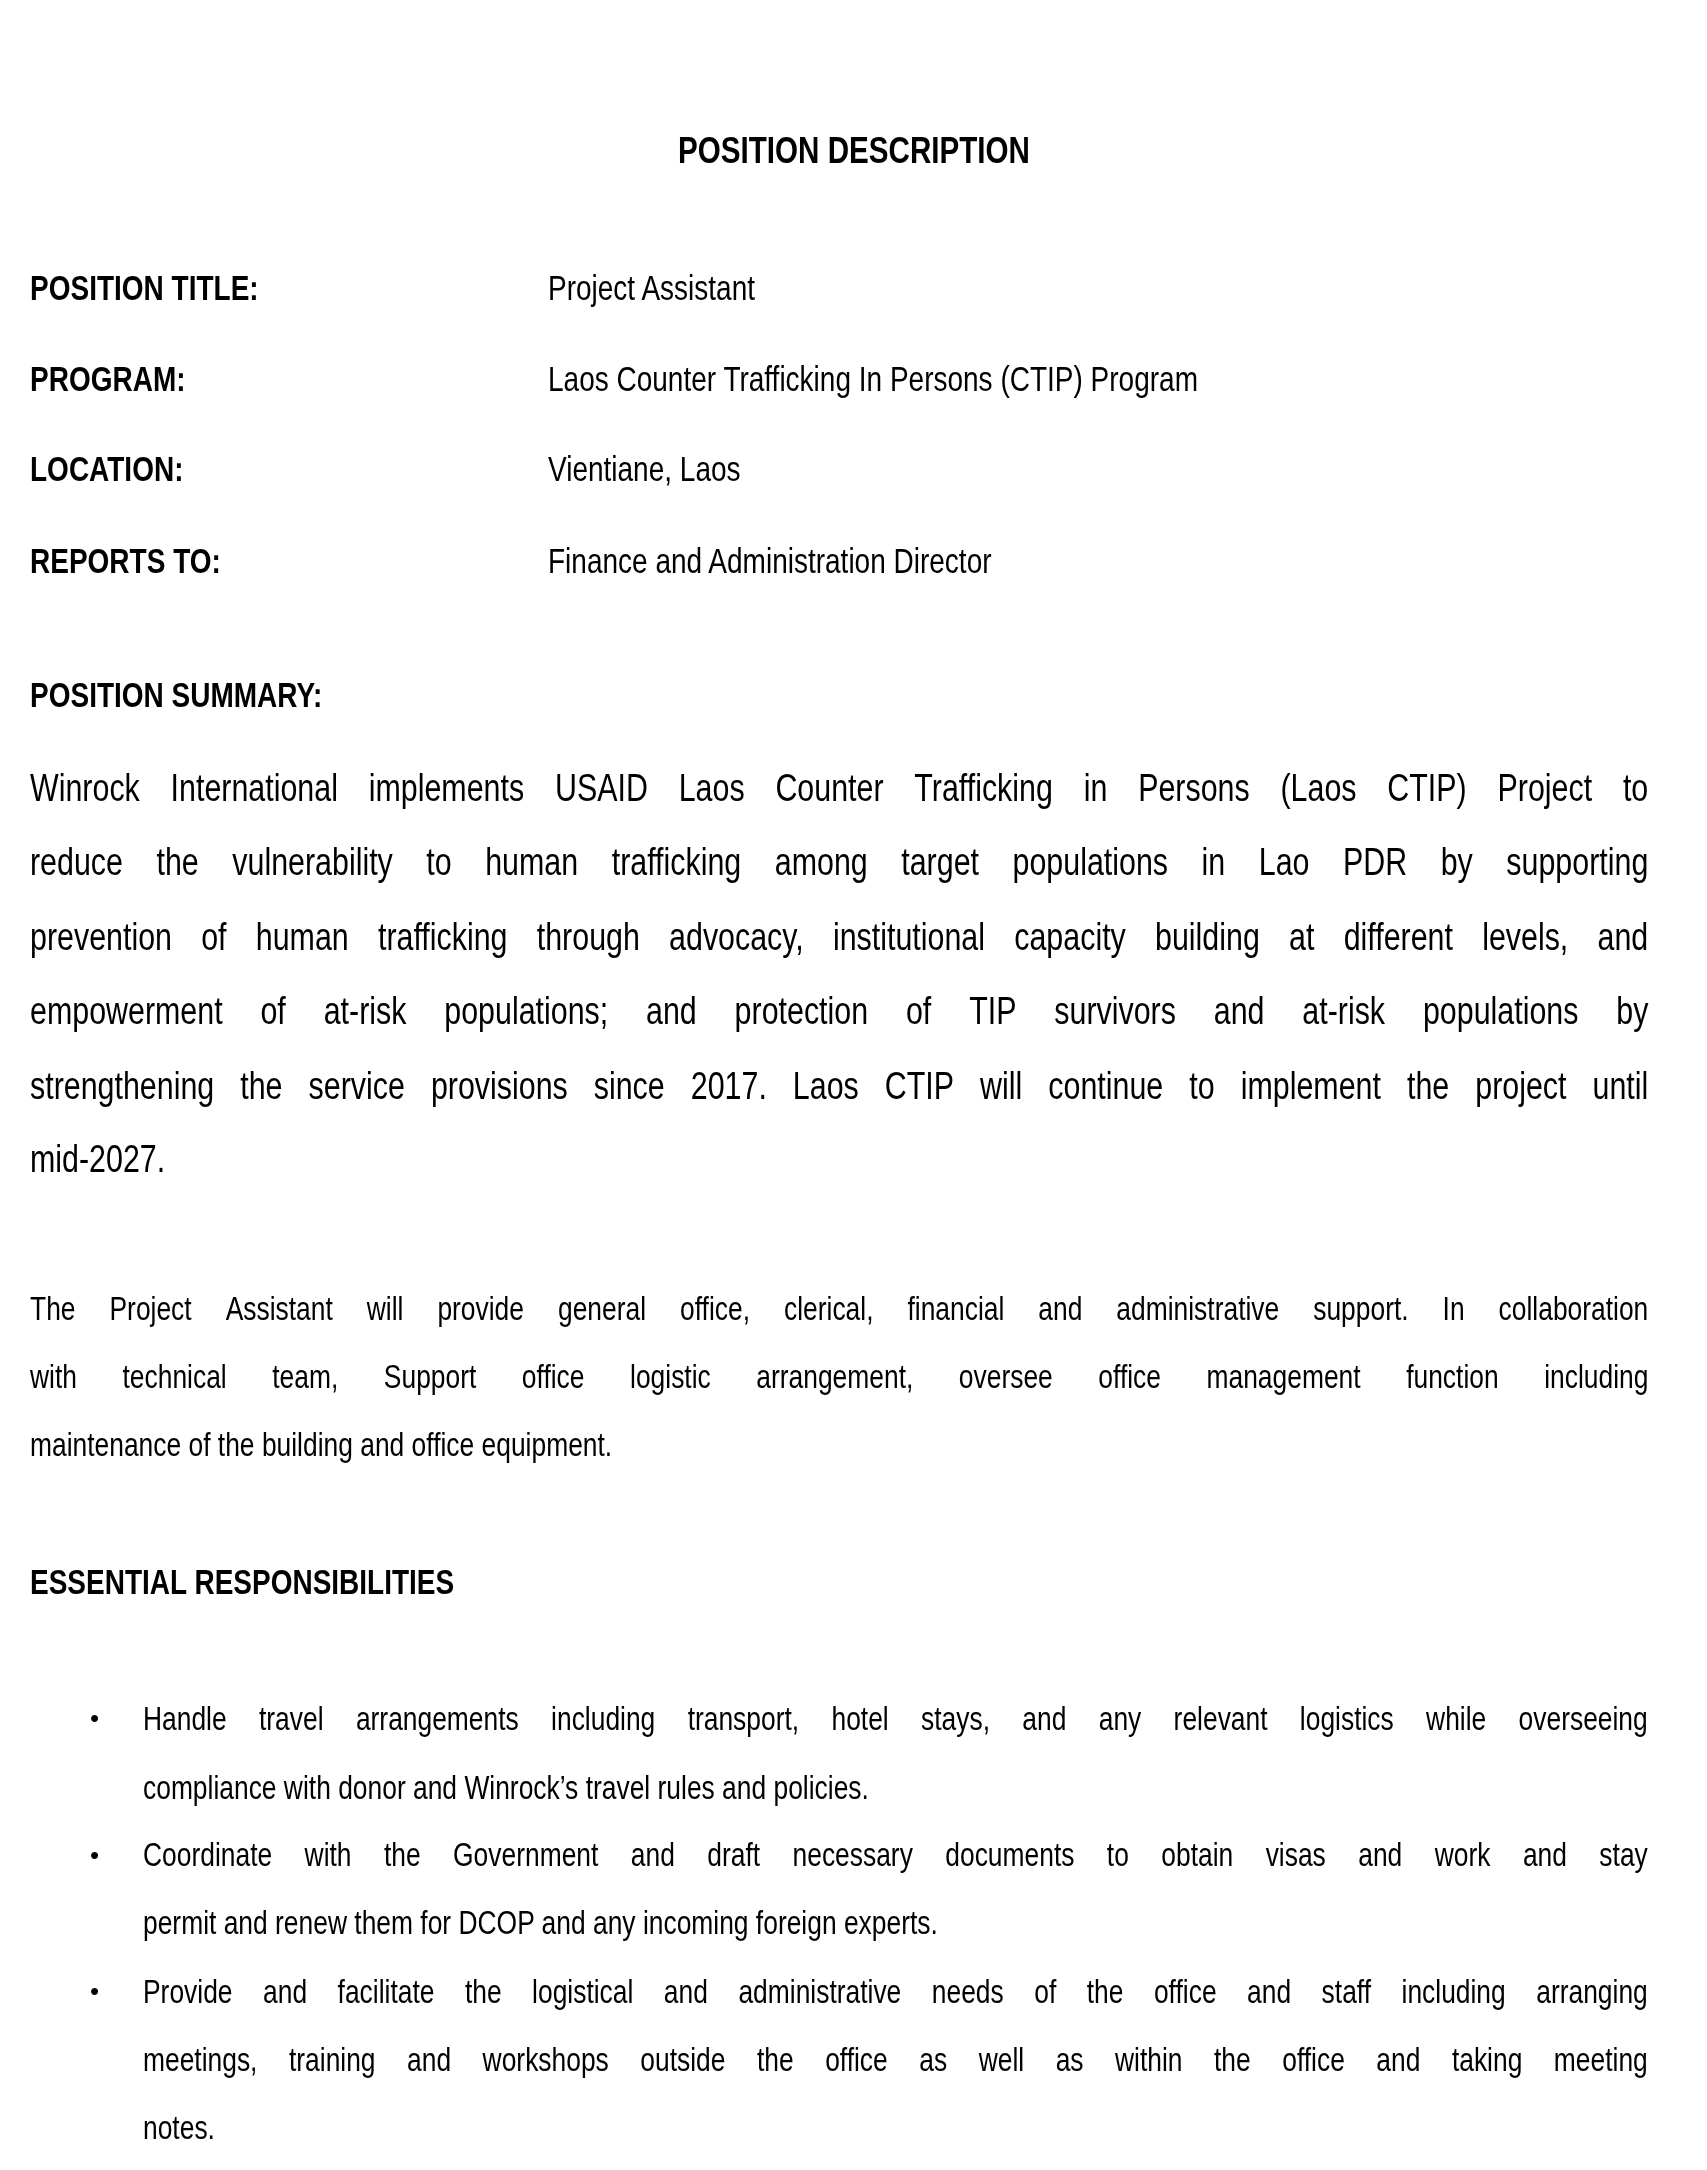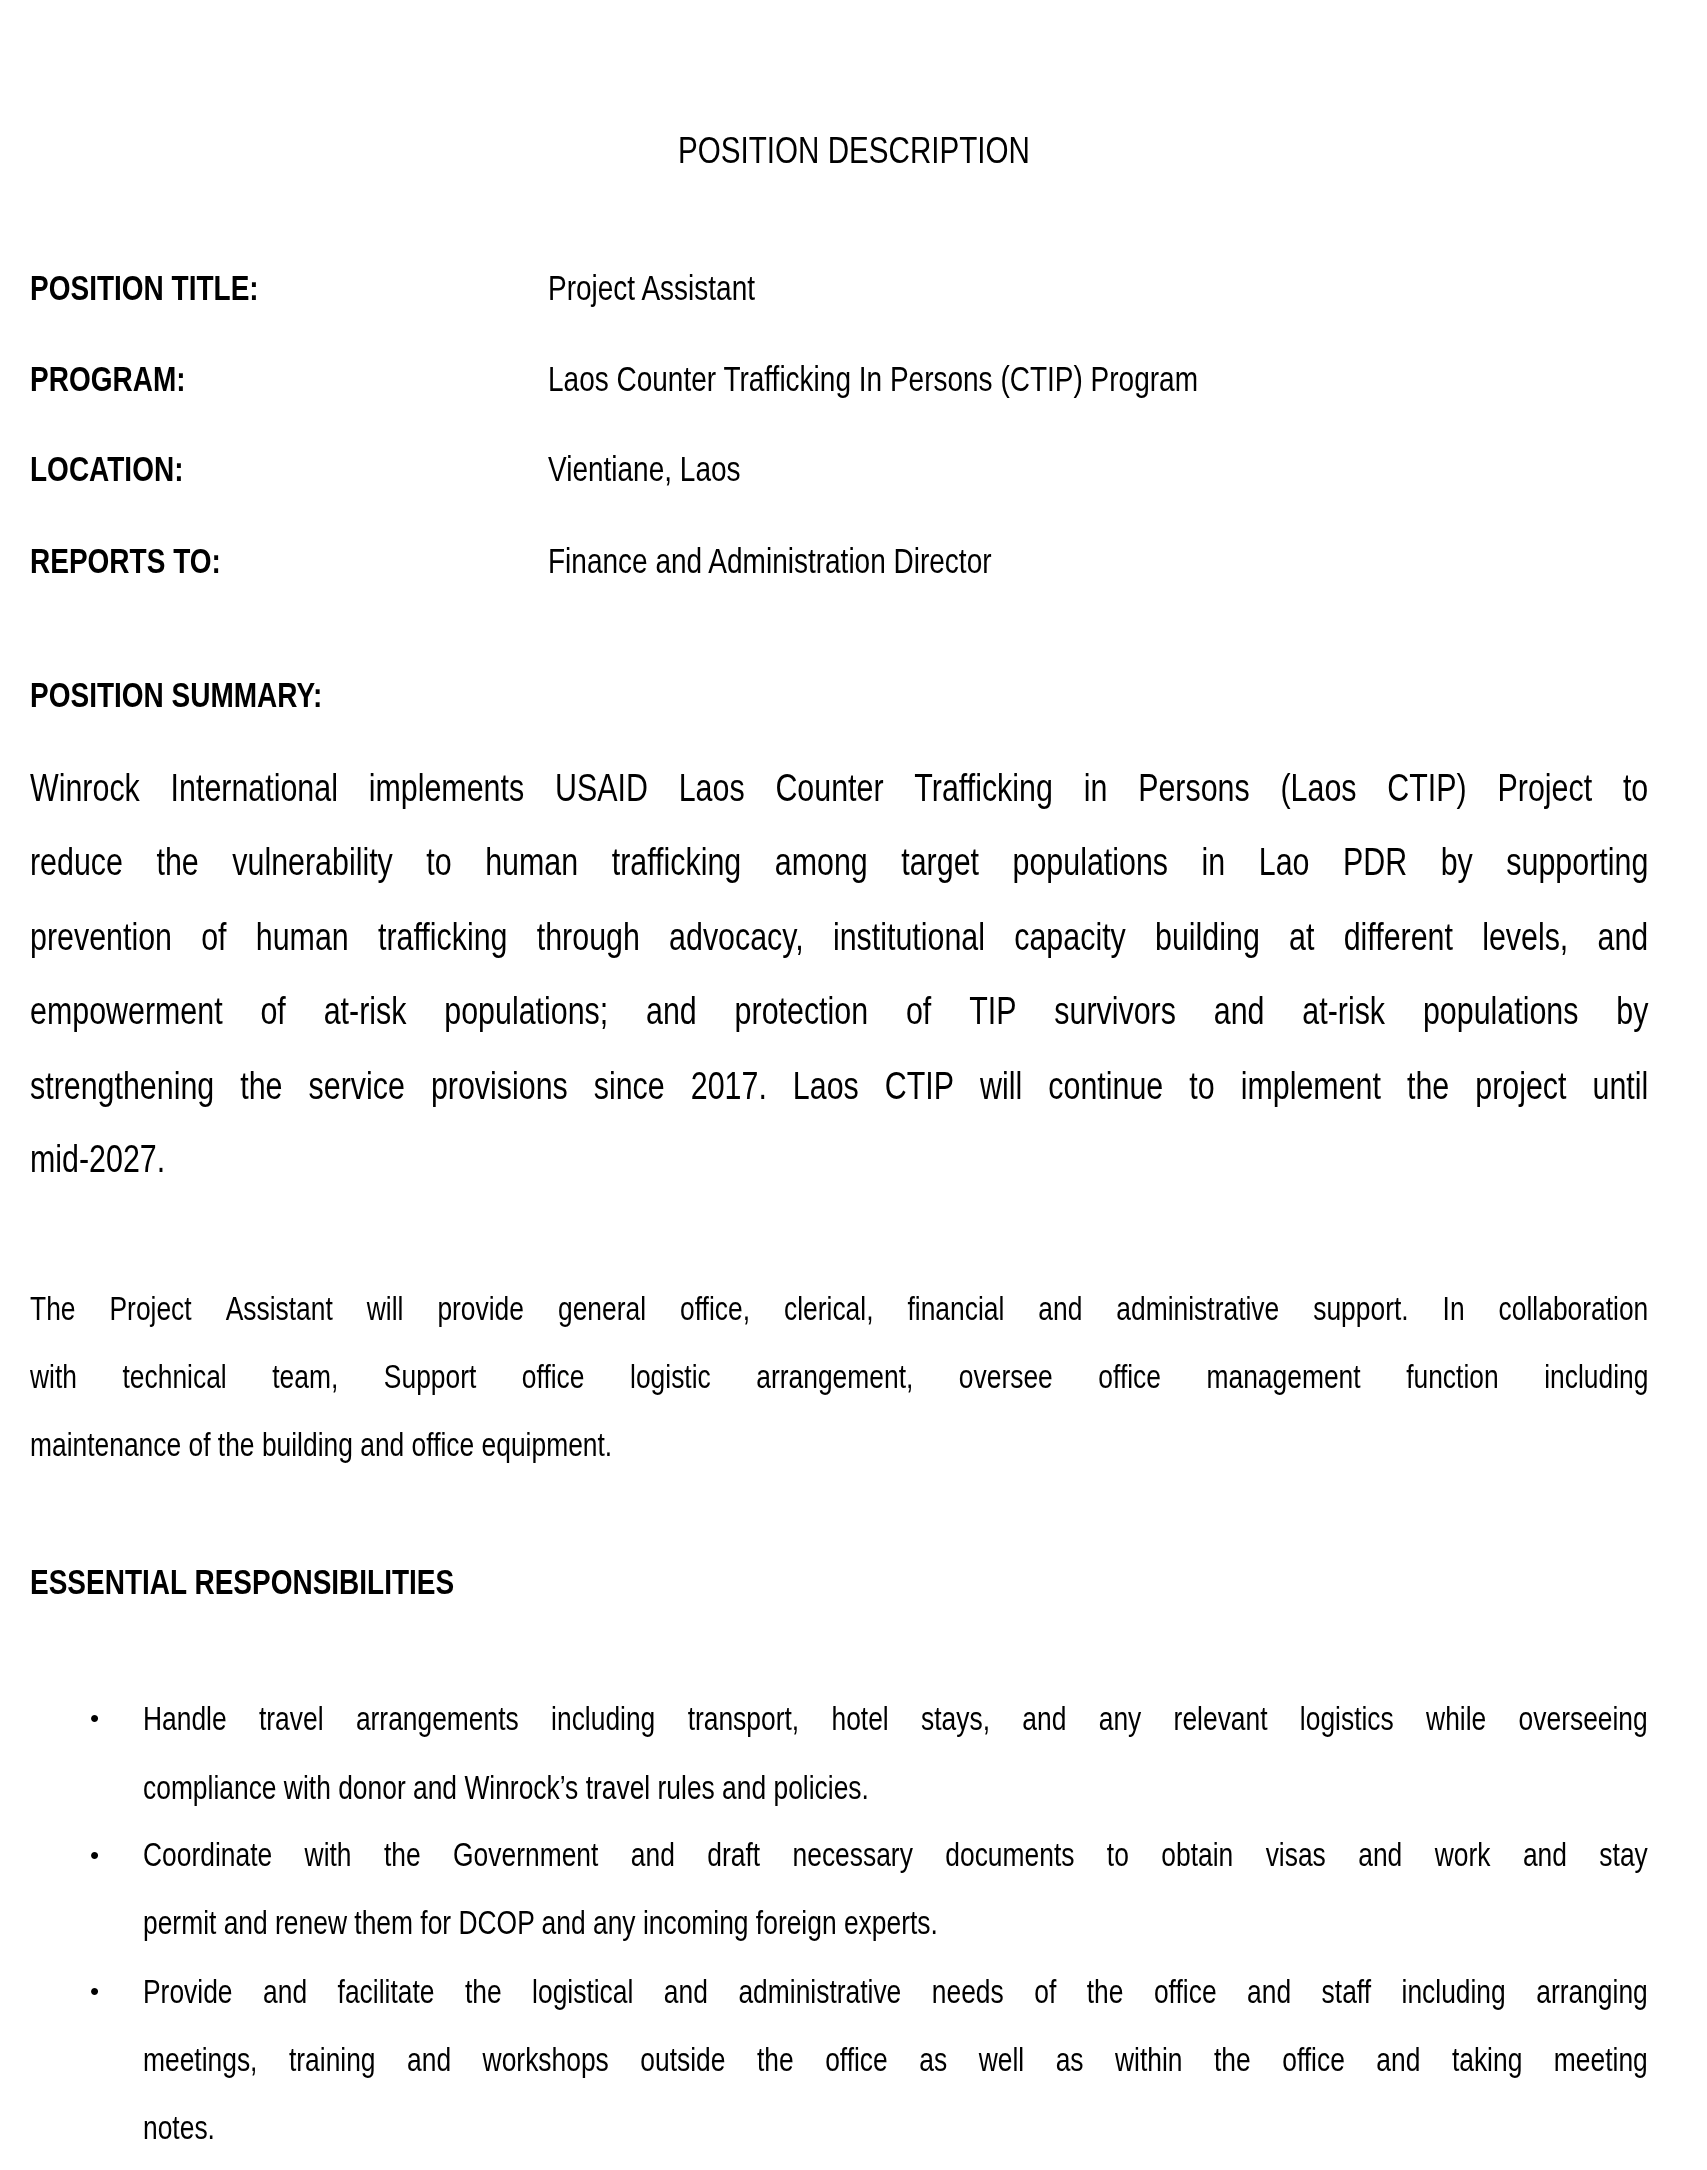--- a/index.html
+++ b/index.html
@@ -1,18 +1,18 @@
 <!DOCTYPE html>
 <html style="font-size:14px"><head>
 <meta charset="utf-8">
 <style>
   html, body { margin:0; padding:0; background:#ffffff; }
   body { width:1708px; height:2170px; position:relative; overflow:hidden; color:#000; }
   .t { position:absolute; white-space:nowrap; font-family:"Liberation Sans", sans-serif; transform-origin:0 0; }
-  .title { left:0; width:1708px; text-align:center; top:130px; font-size:37px; font-weight:normal; }
+  .title { left:0; width:1708px; text-align:center; top:130px; font-size:37px; font-weight:bold; }
   .title span { display:inline-block; transform:scaleX(0.8); }
   .lbl { left:30px; font-size:35px; font-weight:bold; transform:scaleX(0.8); }
   .val { left:548px; font-size:35px; transform:scaleX(0.8); }
   .para { position:absolute; font-family:"Liberation Sans", sans-serif; }
   .line { position:absolute; white-space:nowrap; transform-origin:0 0; }
   .bullet { position:absolute; left:90px; font-size:26px; font-family:"Liberation Sans", sans-serif; }
 </style>
 </head>
 <body>
 

